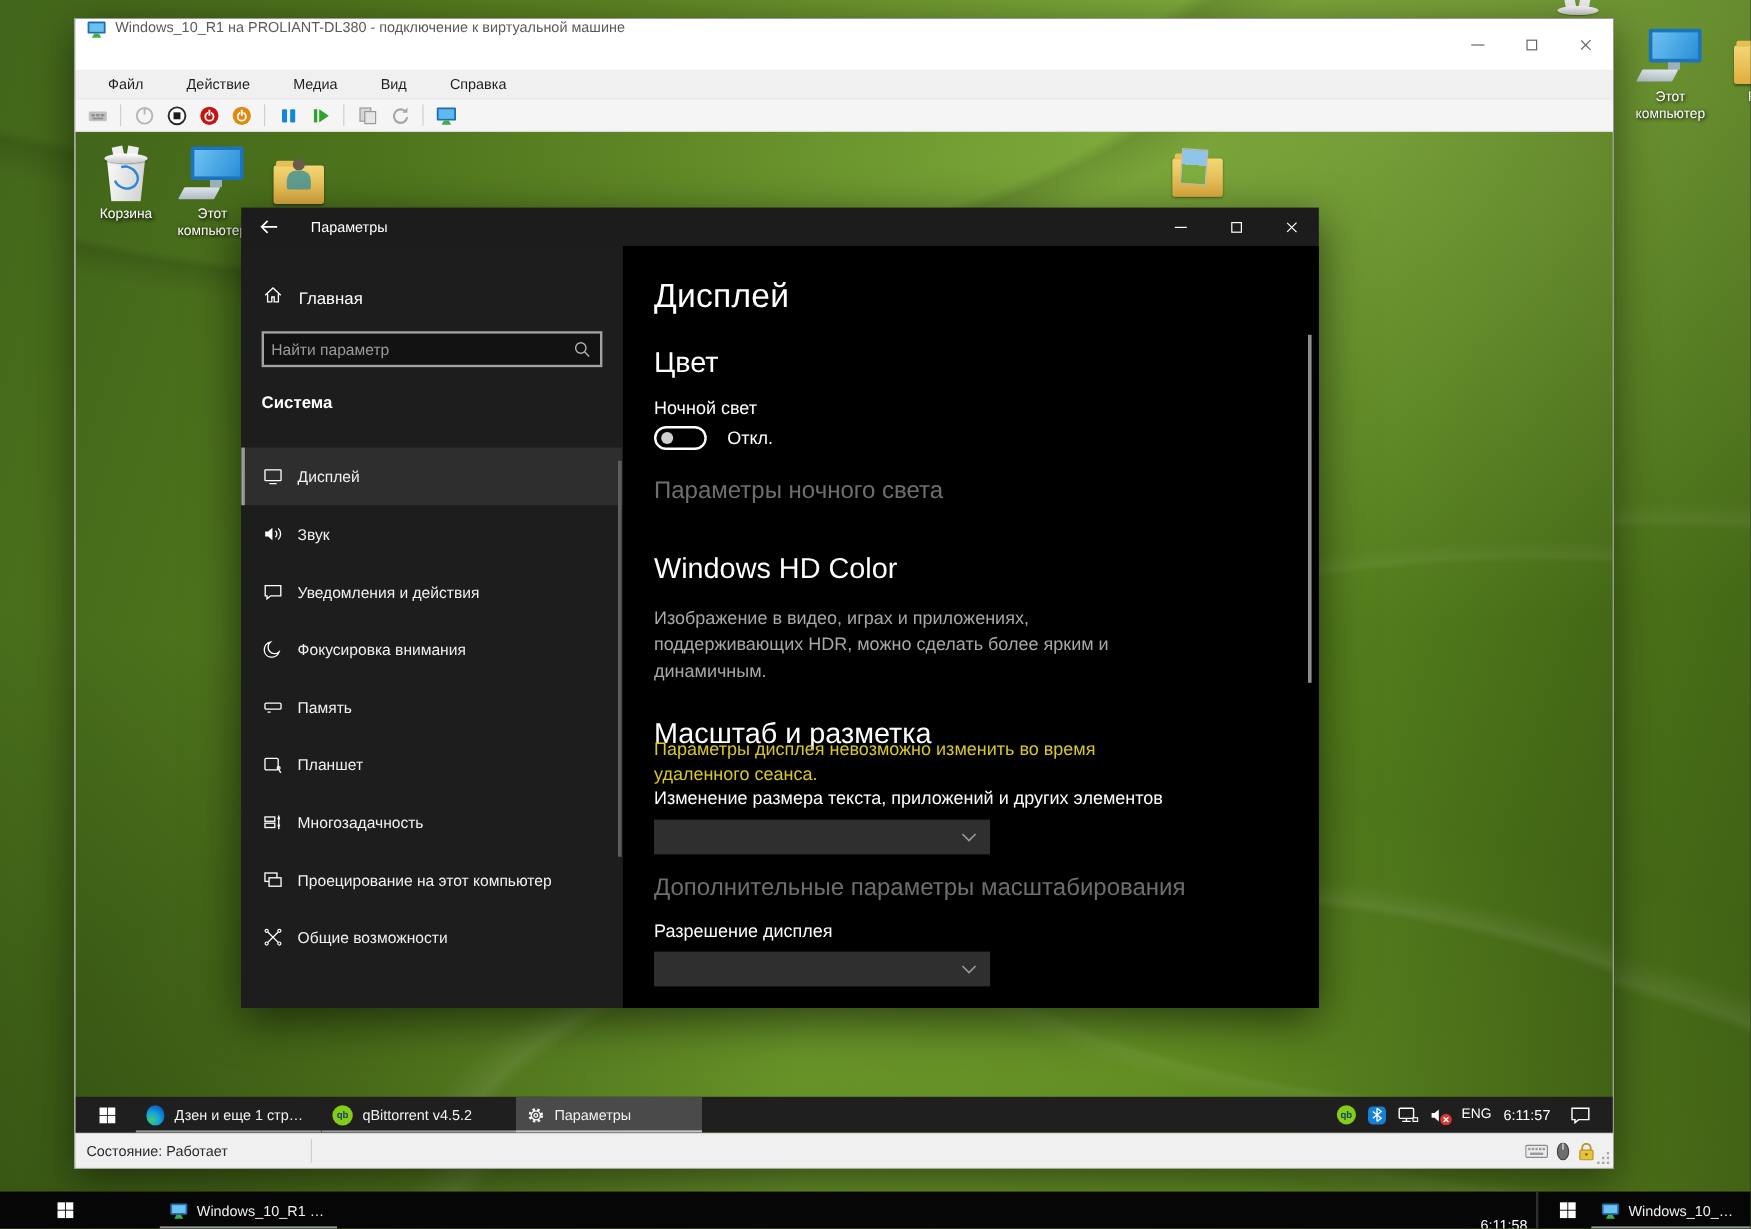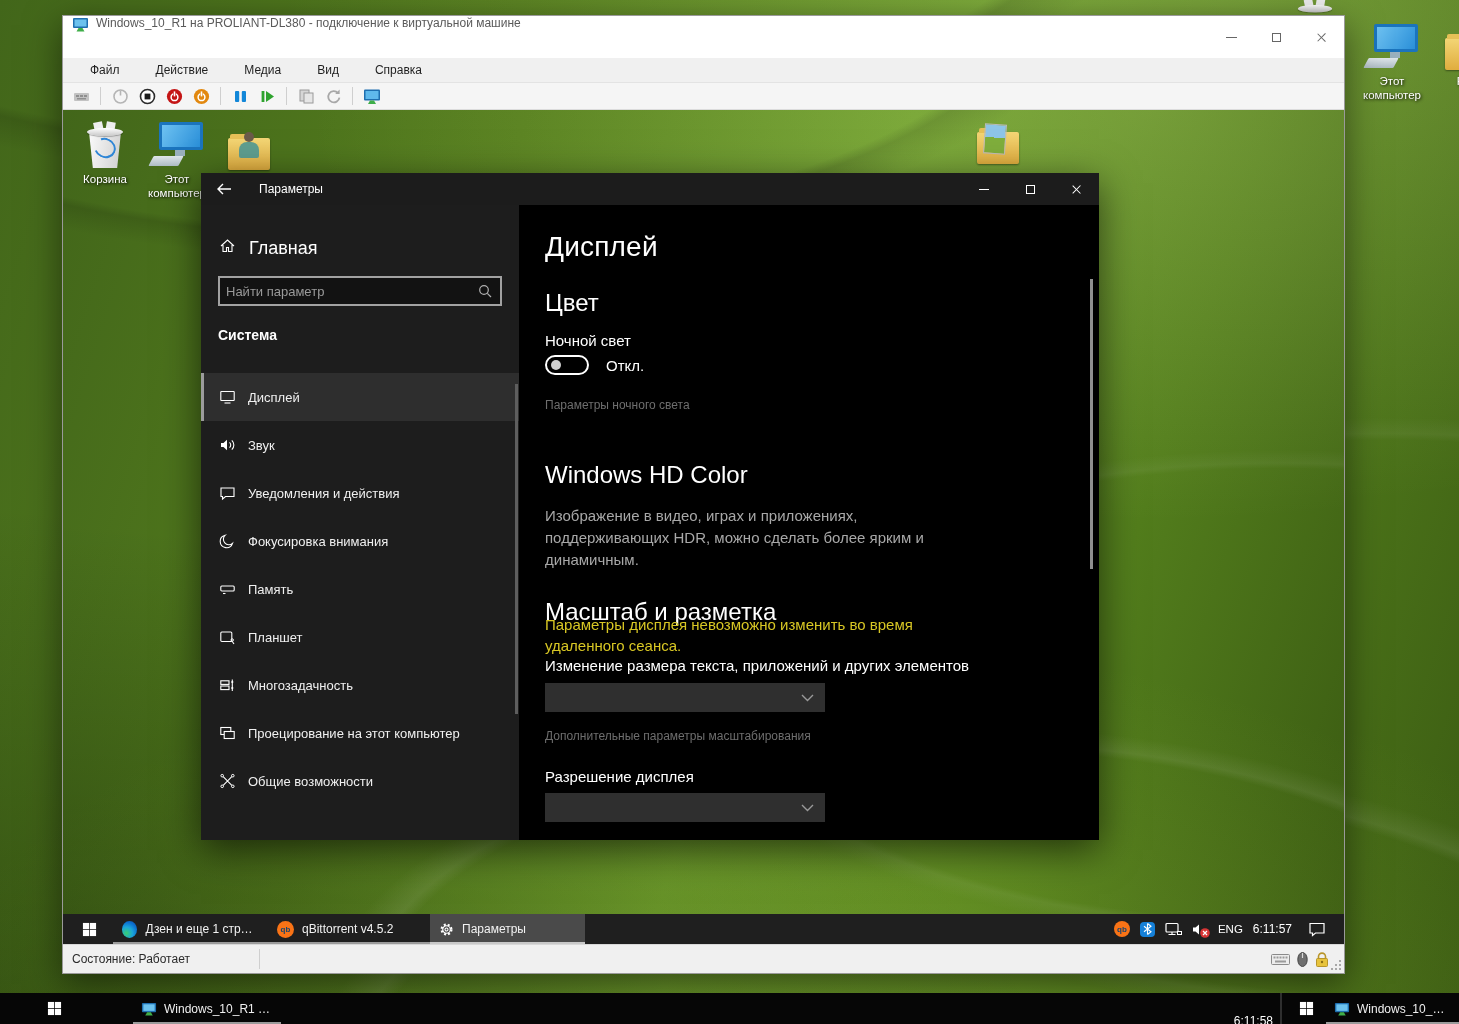--- a/index.html
+++ b/index.html
@@ -82,60 +82,60 @@
   .grip{position:absolute;right:3px;bottom:3px;width:10px;height:10px;}
   .grip i{position:absolute;width:2px;height:2px;background:#a8a8a8;}
   
   .vm-taskbar{position:absolute;left:0;right:0;bottom:0;height:30px;background:#1f1f1f;z-index:30;color:#fff;}
   .vm-tb-item{position:absolute;top:0;height:30px;display:flex;align-items:center;gap:8px;padding:0 9px;
        font-size:12px;color:#f2f2f2;white-space:nowrap;overflow:hidden;}
   .vm-tb-item.active{background:#4a4a4a;}
   .vm-tray{position:absolute;right:18px;top:0;height:30px;display:flex;align-items:center;gap:10px;font-size:11.5px;}
   .edge-icon{width:17px;height:17px;border-radius:50%;
        background:radial-gradient(circle at 30% 72%,#38cf72 0%,#1ba5d8 38%,#0b6fd0 68%,#0a4fa0 100%);}
-  .qb-icon{width:17px;height:17px;border-radius:50%;background:#f97316;color:#17456e;font-weight:bold;
+  .qb-icon{width:17px;height:17px;border-radius:50%;background:#84cc16;color:#17456e;font-weight:bold;
        font-size:8px;display:flex;align-items:center;justify-content:center;}
   .bt-icon{width:15px;height:15px;border-radius:4px;background:#1580d8;display:flex;align-items:center;justify-content:center;}
   
   .settings{position:absolute;left:138px;top:63px;width:898px;height:667px;background:#1c1c1c;z-index:20;
        box-shadow:0 10px 36px rgba(0,0,0,.6);display:flex;flex-direction:column;color:#fff;}
   .set-titlebar{height:32px;display:flex;align-items:center;flex:0 0 auto;}
   .set-back{width:46px;height:32px;display:flex;align-items:center;justify-content:center;font-size:15px;color:#fff;}
   .set-title{font-size:12px;margin-left:12px;flex:1;}
   .set-cap{width:46px;height:32px;display:flex;align-items:center;justify-content:center;}
   .wmin{width:10px;height:1px;background:#fff;}
   .wmax{width:9px;height:9px;border:1px solid #fff;}
   .wx{position:relative;width:11px;height:11px;}
   .wx::before,.wx::after{content:"";position:absolute;left:5px;top:0;width:1.3px;height:11px;background:#fff;}
   .wx::before{transform:rotate(45deg);} .wx::after{transform:rotate(-45deg);}
   .set-body{flex:1;display:flex;min-height:0;}
   .sidebar{position:relative;width:318px;background:#1d1d1d;flex:0 0 auto;overflow:hidden;}
   .side-home{position:absolute;left:0;top:28px;height:30px;display:flex;align-items:center;width:100%;}
-  .side-home .ic{margin-left:18px;} .side-home .lbl{margin-left:13px;font-size:18px;}
+  .side-home .ic{margin-left:18px;} .side-home .lbl{margin-left:13px;font-size:14px;}
   .searchbox{position:absolute;left:17px;top:71px;width:284px;height:30px;background:#121212;
        border:2px solid #a2a2a2;display:flex;align-items:center;}
   .searchbox input{flex:1;background:transparent;border:none;outline:none;color:#eee;font-size:13px;
        padding:0 6px;font-family:"Liberation Sans",sans-serif;}
   .searchbox input::placeholder{color:#9a9a9a;}
   .searchbox .sic{margin-right:8px;display:flex;}
   .side-section{position:absolute;left:17px;top:122px;font-size:14px;font-weight:bold;text-align:center;}
   .side-list{position:absolute;left:0;top:168px;width:100%;}
   .side-row{position:relative;height:48px;display:flex;align-items:center;font-size:13px;color:#f0f0f0;}
   .side-row .ic{margin-left:18px;width:17px;display:flex;justify-content:center;}
   .side-row .lbl{margin-left:12px;}
   .side-row.selected{background:rgba(255,255,255,.08);}
   .side-row.selected::before{content:"";position:absolute;left:0;top:0;bottom:0;width:3px;
        background:var(--accent-selected,#9a9a9a);}
   .side-scroll{position:absolute;right:1px;top:179px;width:3px;height:330px;background:#5e5e5e;}
   .content{position:relative;flex:1;background:#000;overflow:hidden;}
   .c-abs{position:absolute;left:26px;}
   .h1{font-size:28px;font-weight:300;letter-spacing:.2px;}
   .h2{font-size:24px;font-weight:400;}
   .body15{font-size:15px;}
-  .grey-link{font-size:12px;color:#6e6e6e;text-align:center;}
+  .grey-link{font-size:20px;color:#6e6e6e;text-align:center;}
   .desc{font-size:15px;color:#a8a8a8;line-height:1.45;width:424px;}
   .warn{font-size:15px;color:var(--warning-yellow,#d8c724);line-height:1.4;width:430px;}
   .toggle{width:44px;height:20px;border:2px solid #fff;border-radius:11px;position:relative;}
   .toggle .knob{position:absolute;left:4px;top:3px;width:10px;height:10px;border-radius:50%;background:#cfcfcf;}
   .dropdown{width:280px;height:29px;background:#2f2f2f;display:flex;align-items:center;justify-content:flex-end;
        padding-right:11px;}
   .content-scroll{position:absolute;left:571px;top:74px;width:3px;height:290px;background:#8f8f8f;}
   .text-clip{white-space:nowrap;overflow:hidden;text-overflow:ellipsis;}
 </style>
 </head>

